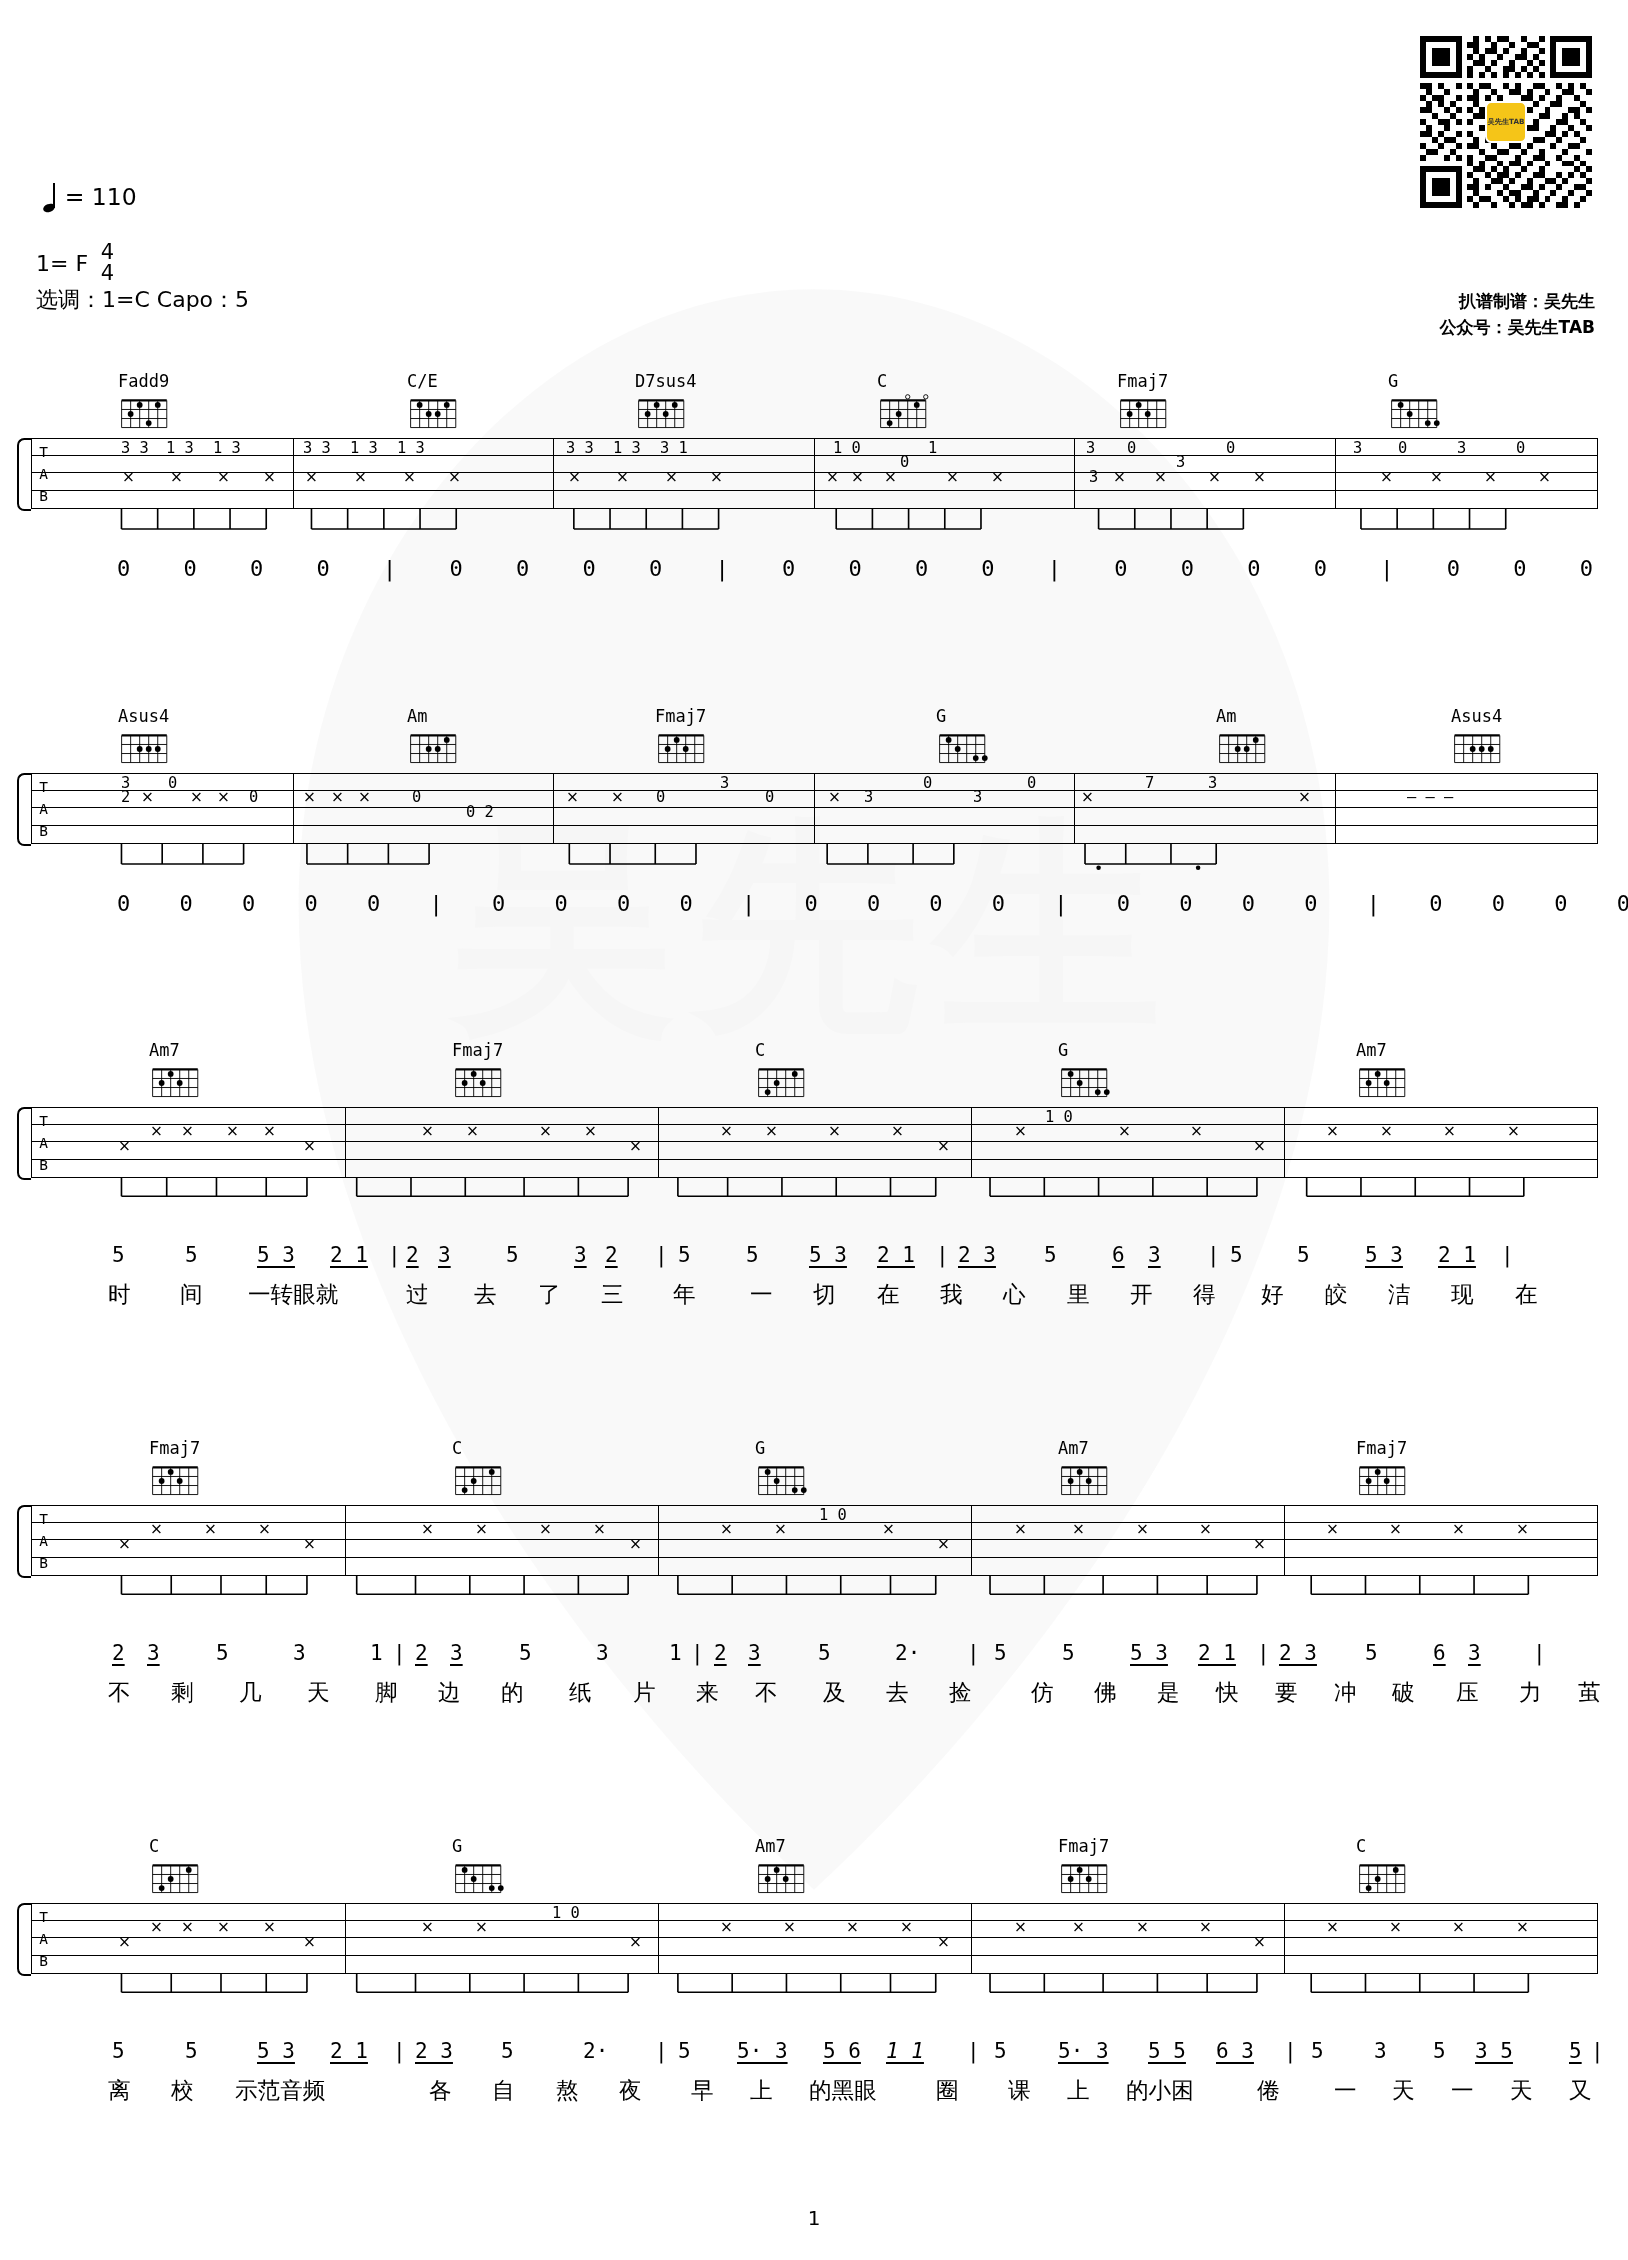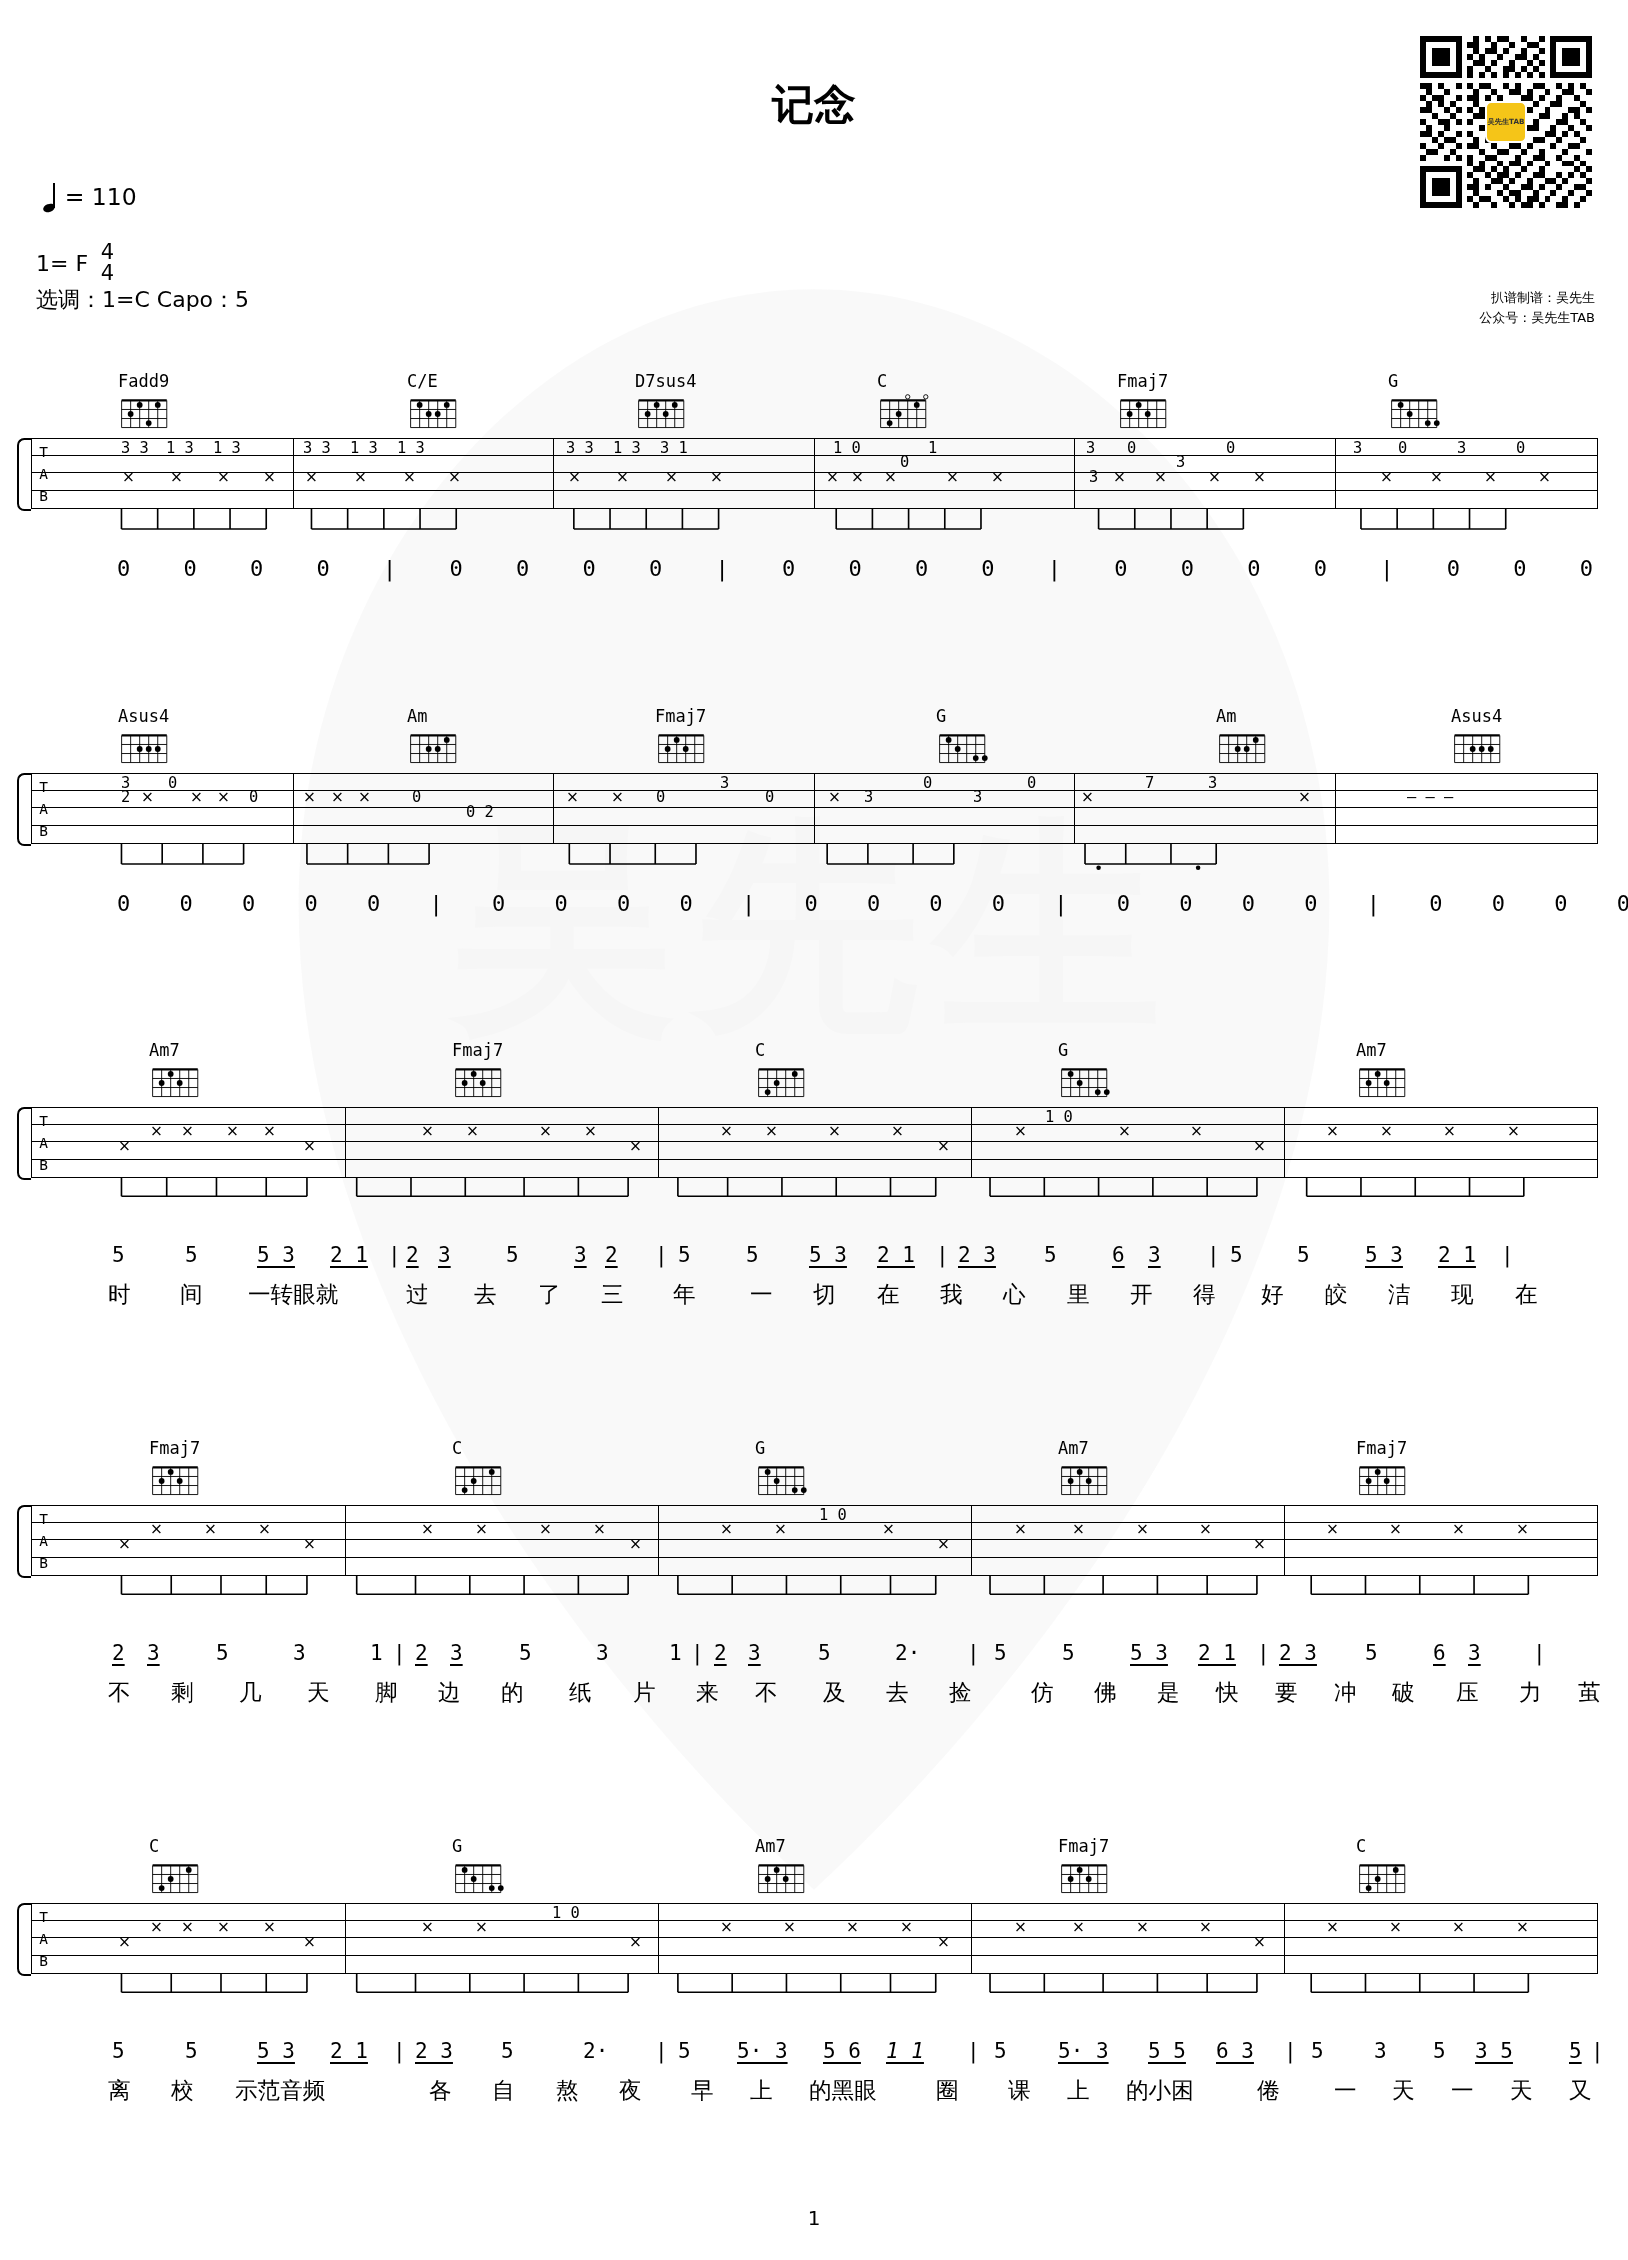--- a/index.html
+++ b/index.html
@@ -149,24 +149,24 @@
     left: 36px;
     top: 285px;
     font-size: 22px;
     font-family: "DejaVu Sans", sans-serif;
   }
   .credits {
     position: absolute;
     right: 33px;
     top: 288px;
     text-align: right;
-    font-size: 13px;
+    font-size: 17px;
     line-height: 1.55;
     font-family: "DejaVu Sans", sans-serif;
-    font-weight: normal;
+    font-weight: bold;
   }
 
   
   .qr {
     position: absolute;
     right: 36px;
     top: 36px;
     width: 172px;
     height: 172px;
     background: #fde047;
@@ -345,21 +345,20 @@
 
 <div class="page">
 
   <div class="watermark">
     <svg class="wm-pick" viewBox="0 0 1180 1820" xmlns="http://www.w3.org/2000/svg">
       <path d="M590 20 C 900 20 1160 330 1160 700 C 1160 1120 860 1540 590 1790 C 320 1540 20 1120 20 700 C 20 330 280 20 590 20 Z" fill="#ececec"></path>
     </svg>
     <div class="wm-text">吴先生</div>
   </div>
 
-  <div class="title">记念</div>
 
   <div class="tempo">
     <span class="quarter-note"></span>
     <span>= 110</span>
   </div>
 
   <div class="keyline">
     <span>1= F</span>
     <span class="timesig">
       <span class="num">4</span>

